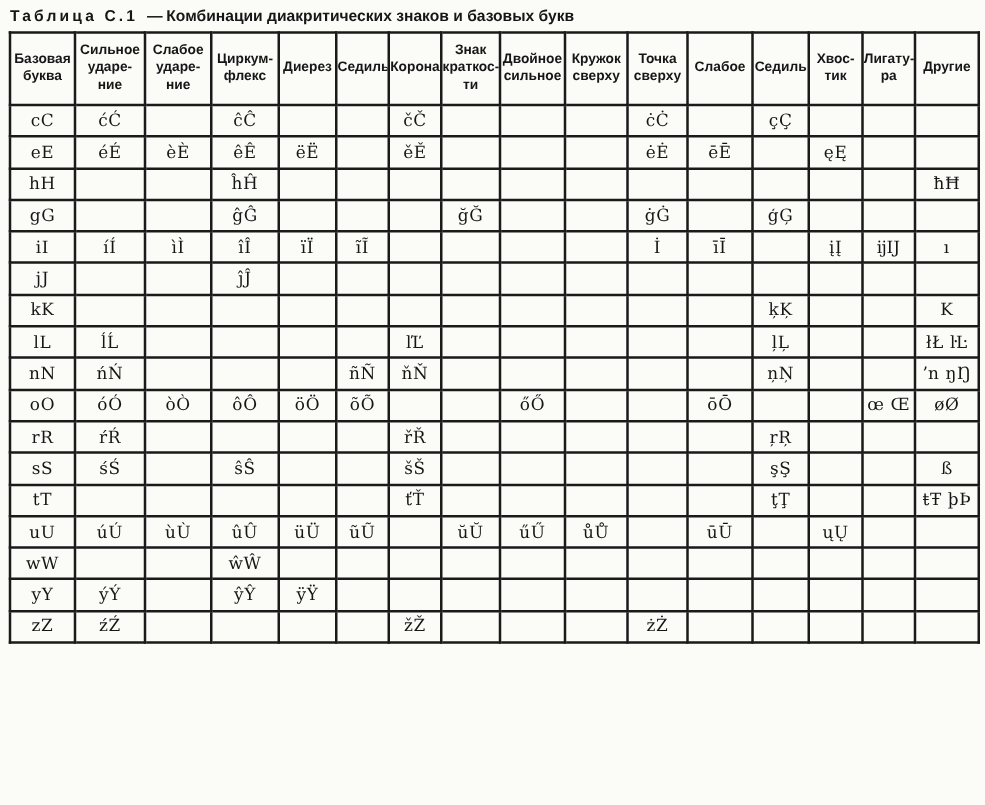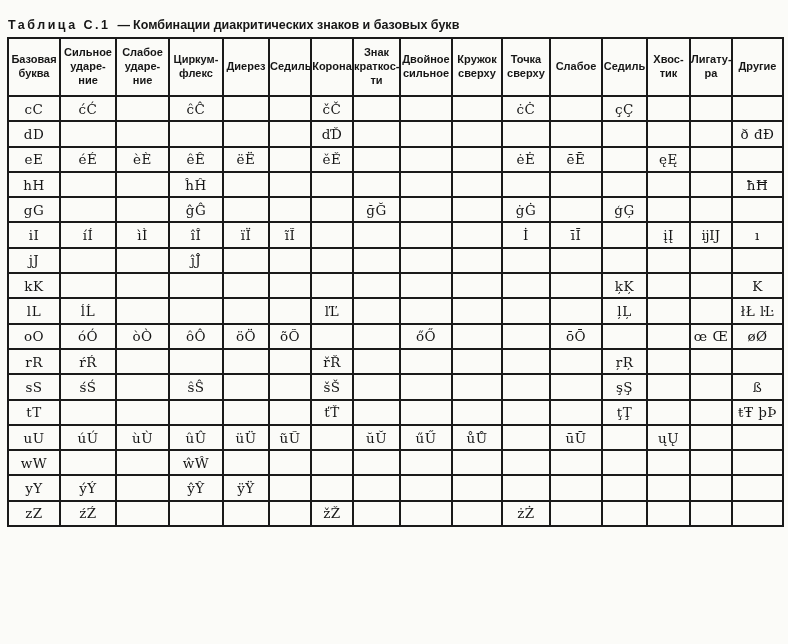--- a/index.html
+++ b/index.html
@@ -13,21 +13,21 @@
     width:788px;height:644px;
     background:var(--paper,#fbfbf8);
     color:var(--ink,#161616);
     font-family:"DejaVu Serif","Liberation Serif",serif;
     overflow:hidden;
   }
   .title{
     font-family:"Liberation Sans","DejaVu Sans",sans-serif;
     font-weight:bold;
     font-size:12.5px;
-    padding:18px 0 5px 8px;
+    padding:6px 0 5px 8px;
     white-space:nowrap;
   }
   .title .prefix{letter-spacing:2.5px;margin-right:4px;}
   .title .sep{margin:0 3px;}
   table{
     border-collapse:collapse;
     table-layout:fixed;
     width:775px;
     margin-left:7px;
   }
@@ -128,38 +128,20 @@
         <td></td>
         <td></td>
         <td>ċĊ</td>
         <td></td>
         <td>çÇ</td>
         <td></td>
         <td></td>
         <td></td>
       </tr>
       <tr>
-        <td>dD</td>
-        <td></td>
-        <td></td>
-        <td></td>
-        <td></td>
-        <td></td>
-        <td>ďĎ</td>
-        <td></td>
-        <td></td>
-        <td></td>
-        <td></td>
-        <td></td>
-        <td></td>
-        <td></td>
-        <td></td>
-        <td>ð đĐ</td>
-      </tr>
-      <tr>
         <td>eE</td>
         <td>éÉ</td>
         <td>èÈ</td>
         <td>êÊ</td>
         <td>ëË</td>
         <td></td>
         <td>ěĚ</td>
         <td></td>
         <td></td>
         <td></td>
@@ -272,20 +254,38 @@
         <td></td>
         <td></td>
         <td></td>
         <td></td>
         <td>ļĻ</td>
         <td></td>
         <td></td>
         <td>łŁ ŀĿ</td>
       </tr>
       <tr>
+        <td>nN</td>
+        <td>ńŃ</td>
+        <td></td>
+        <td></td>
+        <td></td>
+        <td>ñÑ</td>
+        <td>ňŇ</td>
+        <td></td>
+        <td></td>
+        <td></td>
+        <td></td>
+        <td></td>
+        <td>ņŅ</td>
+        <td></td>
+        <td></td>
+        <td>ʼn ŋŊ</td>
+      </tr>
+      <tr>
         <td>oO</td>
         <td>óÓ</td>
         <td>òÒ</td>
         <td>ôÔ</td>
         <td>öÖ</td>
         <td>õÕ</td>
         <td></td>
         <td></td>
         <td>őŐ</td>
         <td></td>

